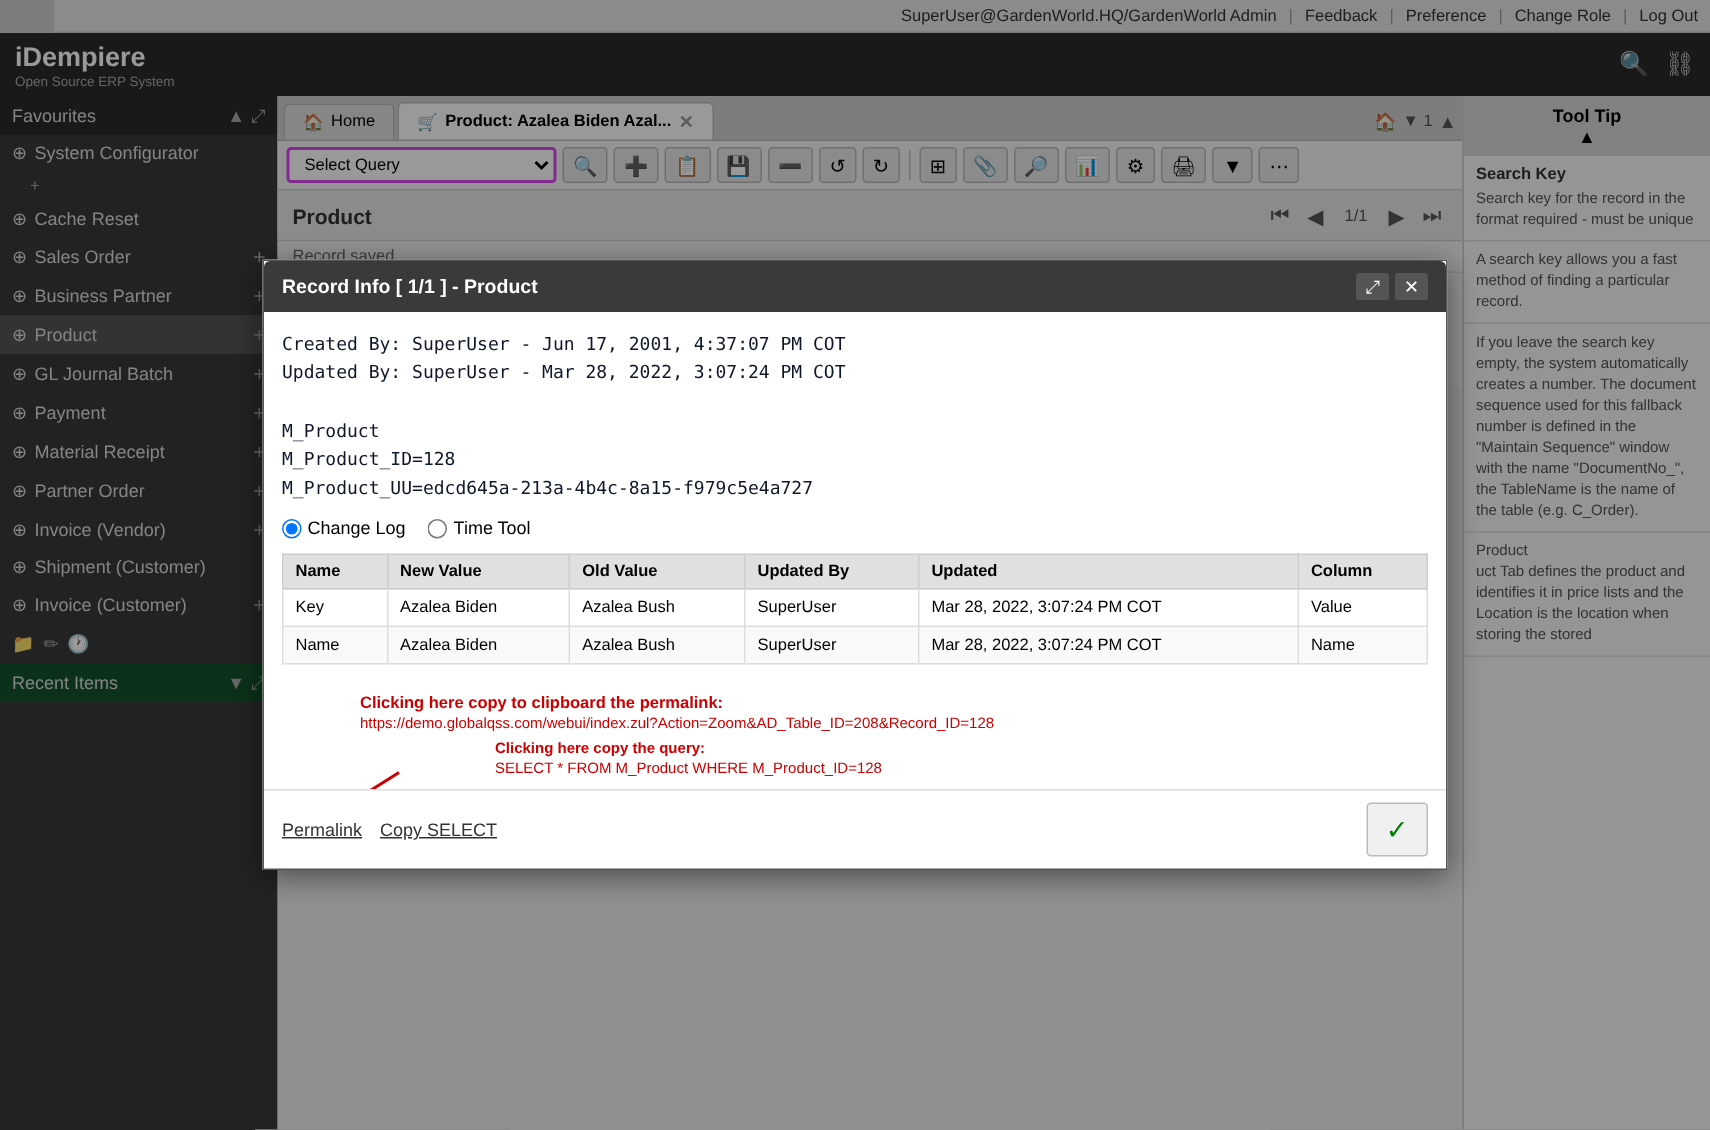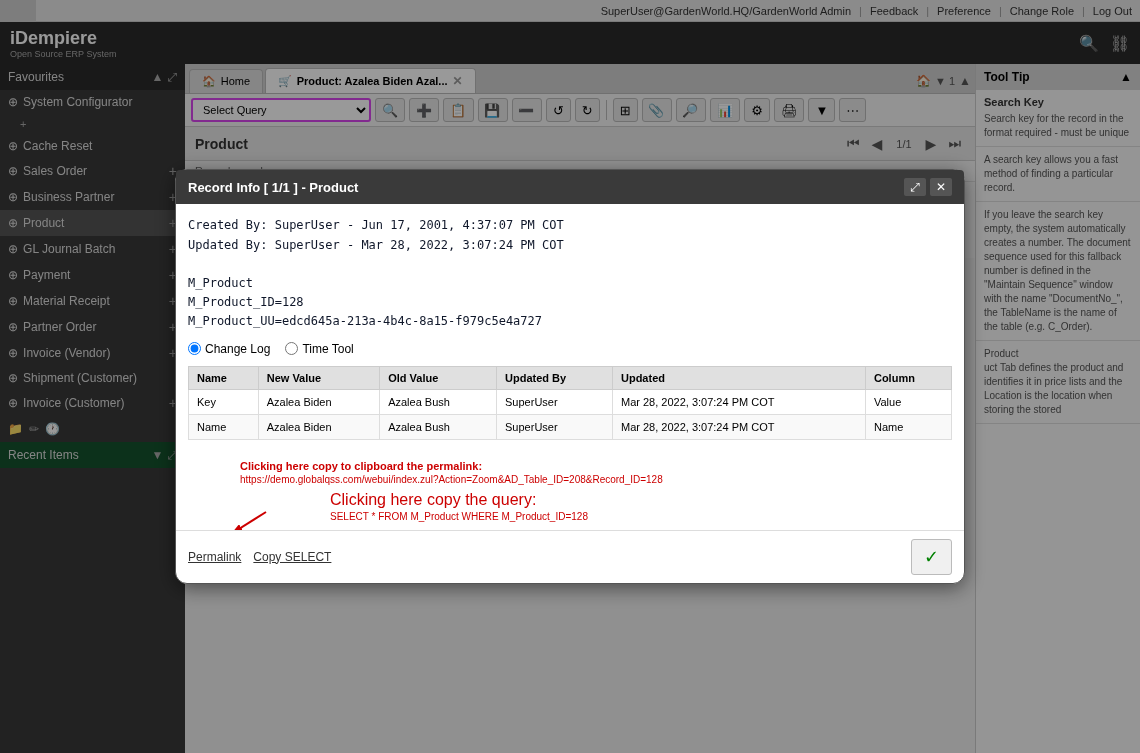--- a/index.html
+++ b/index.html
@@ -56,28 +56,28 @@
     
     .form-area { padding: 10px; background: #f5f5f5; }
     .form-row { display: flex; gap: 10px; margin-bottom: 8px; align-items: center; }
     .form-field { display: flex; align-items: center; gap: 6px; flex: 1; }
     .form-label { font-size: 11px; color: #555; white-space: nowrap; }
     .form-label.required::after { content: '*'; color: red; margin-left: 2px; }
     .form-input { flex: 1; padding: 3px 6px; border: 1px solid #bbb; border-radius: 2px; font-size: 11px; background: white; }
 
     
     .right-panel { width: 165px; background: #f8f8f8; border-left: 1px solid #ccc; display: flex; flex-direction: column; overflow-y: auto; flex-shrink: 0; }
-    .right-panel-header { background: #d8d8d8; padding: 6px 8px; font-size: 12px; font-weight: bold; display: flex; align-items: center; justify-content: space-between; }
+    .right-panel-header { background: #d8d8d8; padding: 6px 8px; font-size: 12px; font-weight: bold; display: flex; align-items: center; justify-content: space-between; flex-direction: column; }
     .right-panel-section { padding: 6px 8px; border-bottom: 1px solid #ddd; }
     .right-panel-section-title { font-size: 11px; font-weight: bold; color: #333; margin-bottom: 4px; }
     .right-panel-text { font-size: 10px; color: #555; line-height: 1.4; }
 
     
     .modal-overlay { position: fixed; top: 0; left: 0; width: 1140px; height: 753px; background: rgba(0,0,0,0.4); z-index: 100; display: flex; align-items: center; justify-content: center; }
-    .modal { background: white; border: 1px solid #555; border-radius: 12px; width: 790px; max-height: 520px; display: flex; flex-direction: column; box-shadow: 0 4px 20px rgba(0,0,0,0.5); }
+    .modal { background: white; border: 1px solid #555; border-radius: 0; width: 790px; max-height: 520px; display: flex; flex-direction: column; box-shadow: 0 4px 20px rgba(0,0,0,0.5); }
     .modal-header { background: #3a3a3a; color: white; padding: 8px 12px; display: flex; align-items: center; justify-content: space-between; border-radius: 4px 4px 0 0; }
     .modal-title { font-size: 13px; font-weight: bold; }
     .modal-header-btns { display: flex; gap: 4px; }
     .modal-header-btn { background: #555; border: none; color: white; cursor: pointer; padding: 2px 6px; border-radius: 2px; font-size: 12px; }
     .modal-body { padding: 12px; flex: 1; overflow-y: auto; font-size: 12px; }
     .modal-info { font-family: monospace; font-size: 12px; color: #0f172a; margin-bottom: 10px; line-height: 1.6; }
     .modal-radio-row { display: flex; align-items: center; gap: 15px; margin-bottom: 10px; }
     .modal-table { width: 100%; border-collapse: collapse; font-size: 11px; }
     .modal-table th { background: #e0e0e0; border: 1px solid #ccc; padding: 5px 8px; text-align: left; font-weight: bold; }
     .modal-table td { border: 1px solid #ddd; padding: 6px 8px; vertical-align: top; }
@@ -364,21 +364,21 @@
       </table>
     </div>
 
     <div style="position:relative; padding: 0;">
 
       <div style="padding: 8px 14px 4px; position:relative;">
 
         <div style="color:#cc0000; font-size:11px; font-weight:bold; margin-bottom:2px; margin-left:50px;">Clicking here copy to clipboard the permalink:</div>
         <div style="color:#cc0000; font-size:10px; margin-bottom:6px; margin-left:50px;">https://demo.globalqss.com/webui/index.zul?Action=Zoom&amp;AD_Table_ID=208&amp;Record_ID=128</div>
 
-        <div style="color:#cc0000; font-size:16px; font-weight:normal; margin-bottom:2px; margin-left:140px;">Clicking here copy the query:</div>
+        <div style="color:#cc0000; font-size:10px; font-weight:bold; margin-bottom:2px; margin-left:140px;">Clicking here copy the query:</div>
         <div style="color:#cc0000; font-size:10px; margin-bottom:4px; margin-left:140px;">SELECT * FROM M_Product WHERE M_Product_ID=128</div>
 
         <svg style="position:absolute;top:0;left:0;width:100%;height:100%;pointer-events:none;">
 
           <defs>
             <marker id="arrowhead1" markerWidth="6" markerHeight="4" refX="6" refY="2" orient="auto">
               <polygon points="0 0, 6 2, 0 4" fill="#cc0000"></polygon>
             </marker>
           </defs>
           <line x1="90" y1="60" x2="55" y2="82" stroke="#cc0000" stroke-width="2" marker-end="url(#arrowhead1)"></line>

